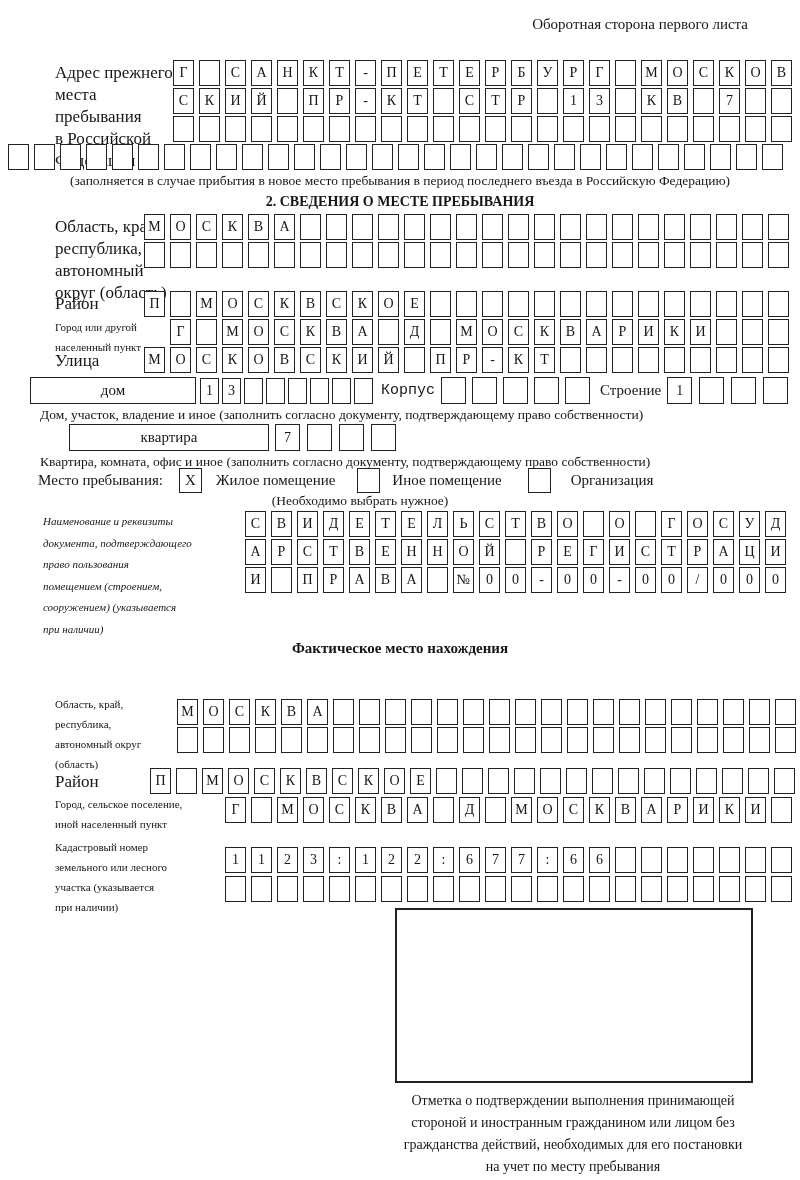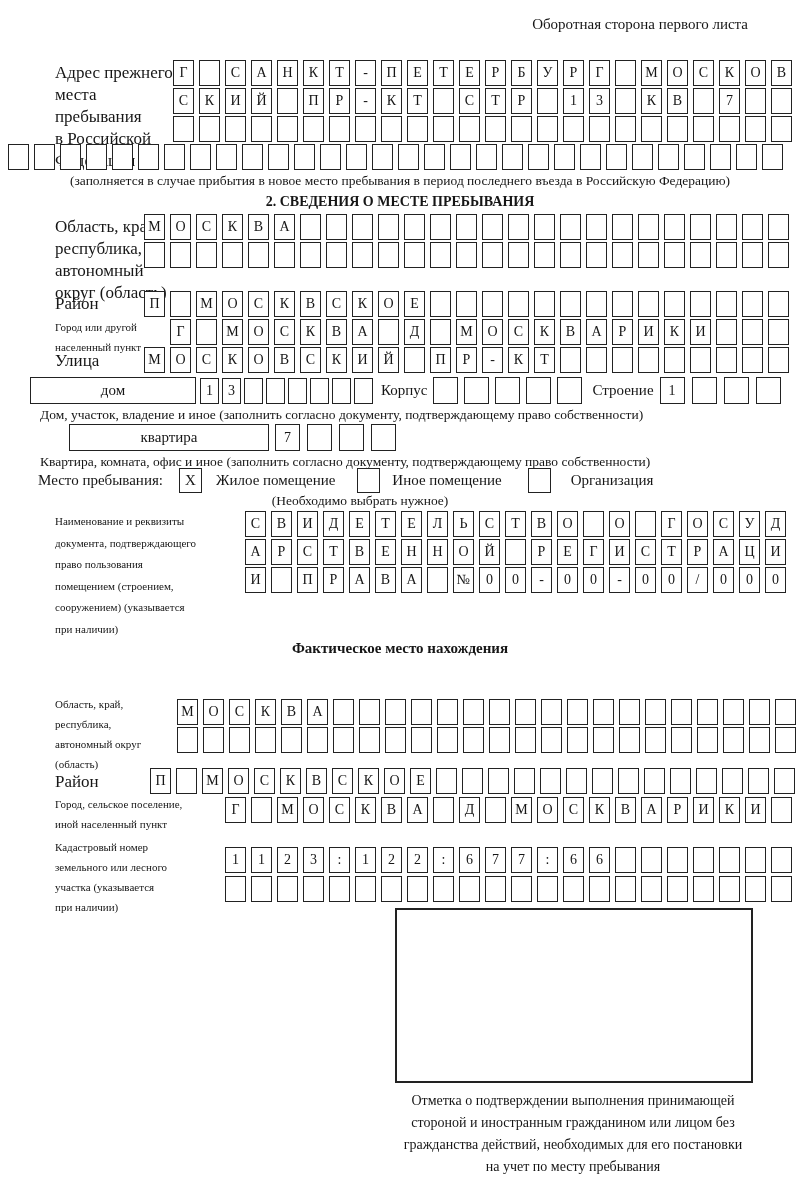--- a/index.html
+++ b/index.html
@@ -317,21 +317,21 @@
     <div class="boxes" style="gap:3px; margin-right:8px;">
         <span class="sbox">1</span>
         <span class="sbox">3</span>
         <span class="sbox"></span>
         <span class="sbox"></span>
         <span class="sbox"></span>
         <span class="sbox"></span>
         <span class="sbox"></span>
         <span class="sbox"></span>
       </div>
-    <span style="margin-right:6px;">Корпус</span>
+    <span style="margin-right:6px;font-family:Liberation Mono, monospace;">Корпус</span>
     <div class="boxes" style="gap:6px; margin-right:10px;">
         <span class="mbox"></span>
         <span class="mbox"></span>
         <span class="mbox"></span>
         <span class="mbox"></span>
         <span class="mbox"></span>
       </div>
     <span style="margin-right:6px;">Строение</span>
     <div class="boxes" style="gap:7px;">
         <span class="mbox">1</span>
@@ -357,21 +357,21 @@
     <span>Место пребывания:</span>
     <span class="cb" style="margin-left:16px;">X</span>
     <span style="margin-left:14px;">Жилое помещение</span>
     <span class="cb" style="margin-left:22px;"></span>
     <span style="margin-left:12px;">Иное помещение</span>
     <span class="cb" style="margin-left:26px;"></span>
     <span style="margin-left:20px;">Организация</span>
   </div>
   <div class="abs caption" style="top:493px; left:0; width:720px; text-align:center;">(Необходимо выбрать нужное)</div>
 
-  <div class="abs label-sm" style="top:511px; left:55px; width:190px; line-height:21.5px;">
+  <div class="abs label-sm" style="top:511px; left:43px; width:190px; line-height:21.5px;font-style:italic;">
       <div>Наименование и реквизиты</div>
       <div>документа, подтверждающего</div>
       <div>право пользования</div>
       <div>помещением (строением,</div>
       <div>сооружением) (указывается</div>
       <div>при наличии)</div>
     </div>
   <div class="abs boxes" style="top:511px; left:245px;">
       <span class="cbox">С</span>
       <span class="cbox">В</span>

